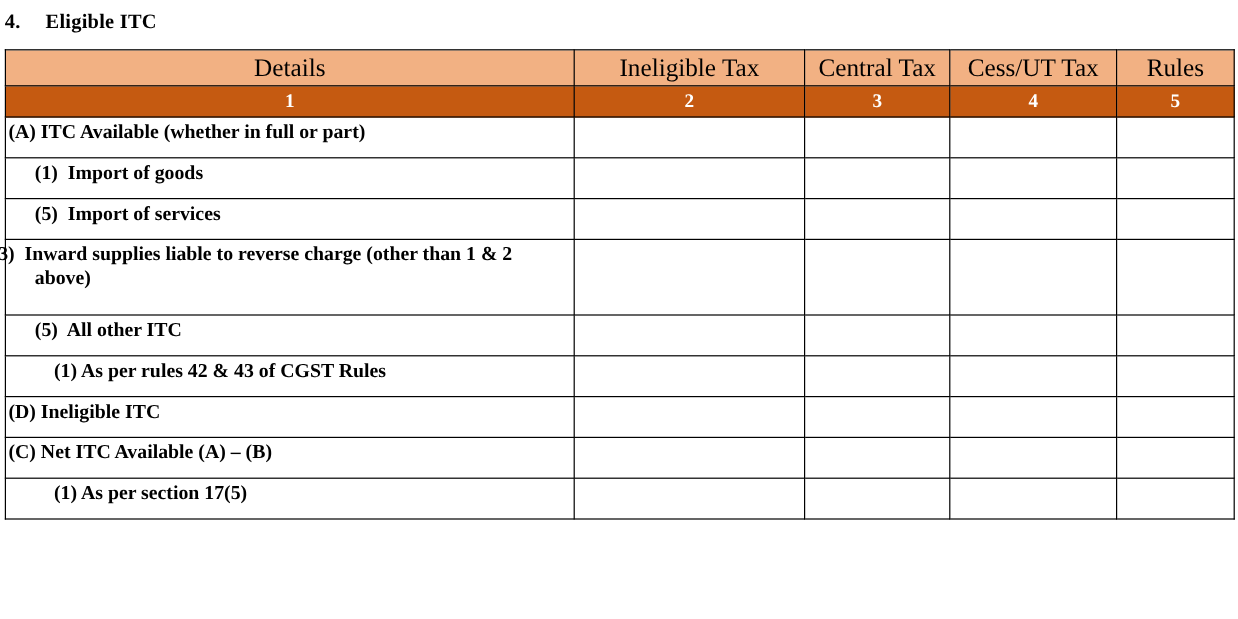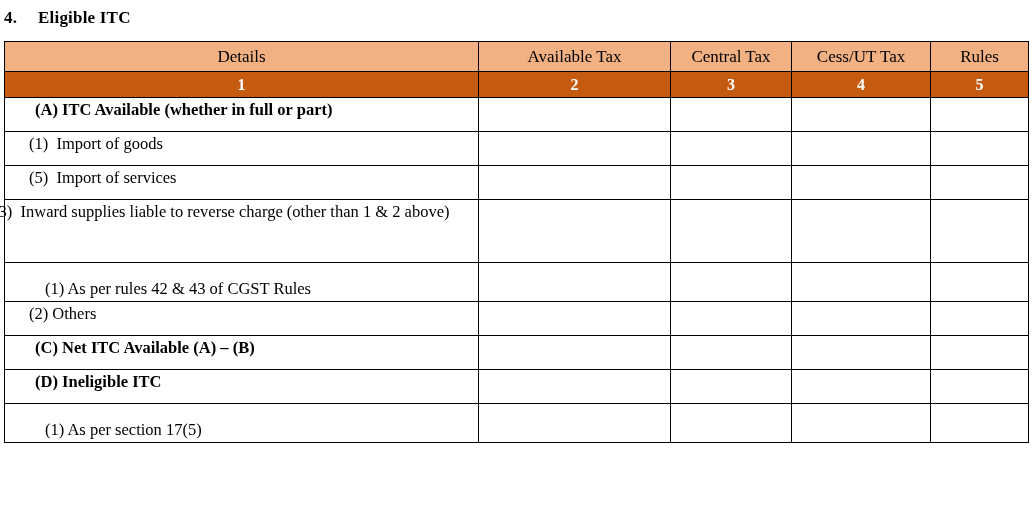--- a/index.html
+++ b/index.html
@@ -67,21 +67,21 @@
   col.c-central   { width: 121px; }
   col.c-state     { width: 139px; }
   col.c-cess      { width: 98px; }
 
   
   tr.head-labels td {
     background: #f2b183;
     height: 29px;
     text-align: center;
     vertical-align: middle;
-    font-size: 17px;
+    font-size: 21px;
     white-space: nowrap;
   }
   
   tr.head-numbers td {
     background: #c55a11;
     color: #ffffff;
     font-weight: bold;
     height: 25px;
     text-align: center;
     vertical-align: middle;
@@ -96,27 +96,28 @@
     padding: 2px 4px 2px 2px;
     line-height: 1.22;
   }
   tr.body-row.tall td {
     height: 58px;
   }
 
   .lbl {
     display: block;
     white-space: pre-wrap;
+    font-weight: bold;
   }
   .lbl.bold {
     font-weight: bold;
   }
   .lbl.ind1 { padding-left: 22px; }
-  .lbl.ind2 { padding-left: 38px; margin-top: 14px; }
-  .lbl.ind0 { padding-left: 0px; margin-left: 28px; }
+  .lbl.ind2 { padding-left: 38px; }
+  .lbl.ind0 { padding-left: 0px; }
 
   
   .hang {
     display: block;
     padding-left: 58px;
     text-indent: -36px;
   }
 
   .value-cell {
     padding: 2px 5px;
@@ -137,21 +138,21 @@
     <colgroup>
       <col class="c-details">
       <col class="c-integrated">
       <col class="c-central">
       <col class="c-state">
       <col class="c-cess">
     </colgroup>
     <thead>
       <tr class="head-labels">
           <td>Details</td>
-          <td>Available Tax</td>
+          <td>Ineligible Tax</td>
           <td>Central Tax</td>
           <td>Cess/UT Tax</td>
           <td>Rules</td>
         </tr>
       <tr class="head-numbers">
           <td>1</td>
           <td>2</td>
           <td>3</td>
           <td>4</td>
           <td>5</td>
@@ -189,48 +190,48 @@
           <td class="details">
             <span class="lbl ind1 hang">(3)  Inward supplies liable to reverse charge (other than 1 &amp; 2 above)</span>
           </td>
           <td class="value-cell"></td>
           <td class="value-cell"></td>
           <td class="value-cell"></td>
           <td class="value-cell"></td>
         </tr>
         <tr class="body-row">
           <td class="details">
+            <span class="lbl ind1">(5)  All other ITC</span>
+          </td>
+          <td class="value-cell"></td>
+          <td class="value-cell"></td>
+          <td class="value-cell"></td>
+          <td class="value-cell"></td>
+        </tr>
+        <tr class="body-row">
+          <td class="details">
             <span class="lbl ind2">(1) As per rules 42 &amp; 43 of CGST Rules</span>
           </td>
           <td class="value-cell"></td>
           <td class="value-cell"></td>
           <td class="value-cell"></td>
           <td class="value-cell"></td>
         </tr>
         <tr class="body-row">
           <td class="details">
-            <span class="lbl ind1">(2) Others</span>
+            <span class="lbl ind0 bold">(D) Ineligible ITC</span>
           </td>
           <td class="value-cell"></td>
           <td class="value-cell"></td>
           <td class="value-cell"></td>
           <td class="value-cell"></td>
         </tr>
         <tr class="body-row">
           <td class="details">
             <span class="lbl ind0 bold">(C) Net ITC Available (A) – (B)</span>
-          </td>
-          <td class="value-cell"></td>
-          <td class="value-cell"></td>
-          <td class="value-cell"></td>
-          <td class="value-cell"></td>
-        </tr>
-        <tr class="body-row">
-          <td class="details">
-            <span class="lbl ind0 bold">(D) Ineligible ITC</span>
           </td>
           <td class="value-cell"></td>
           <td class="value-cell"></td>
           <td class="value-cell"></td>
           <td class="value-cell"></td>
         </tr>
         <tr class="body-row">
           <td class="details">
             <span class="lbl ind2">(1) As per section 17(5)</span>
           </td>

